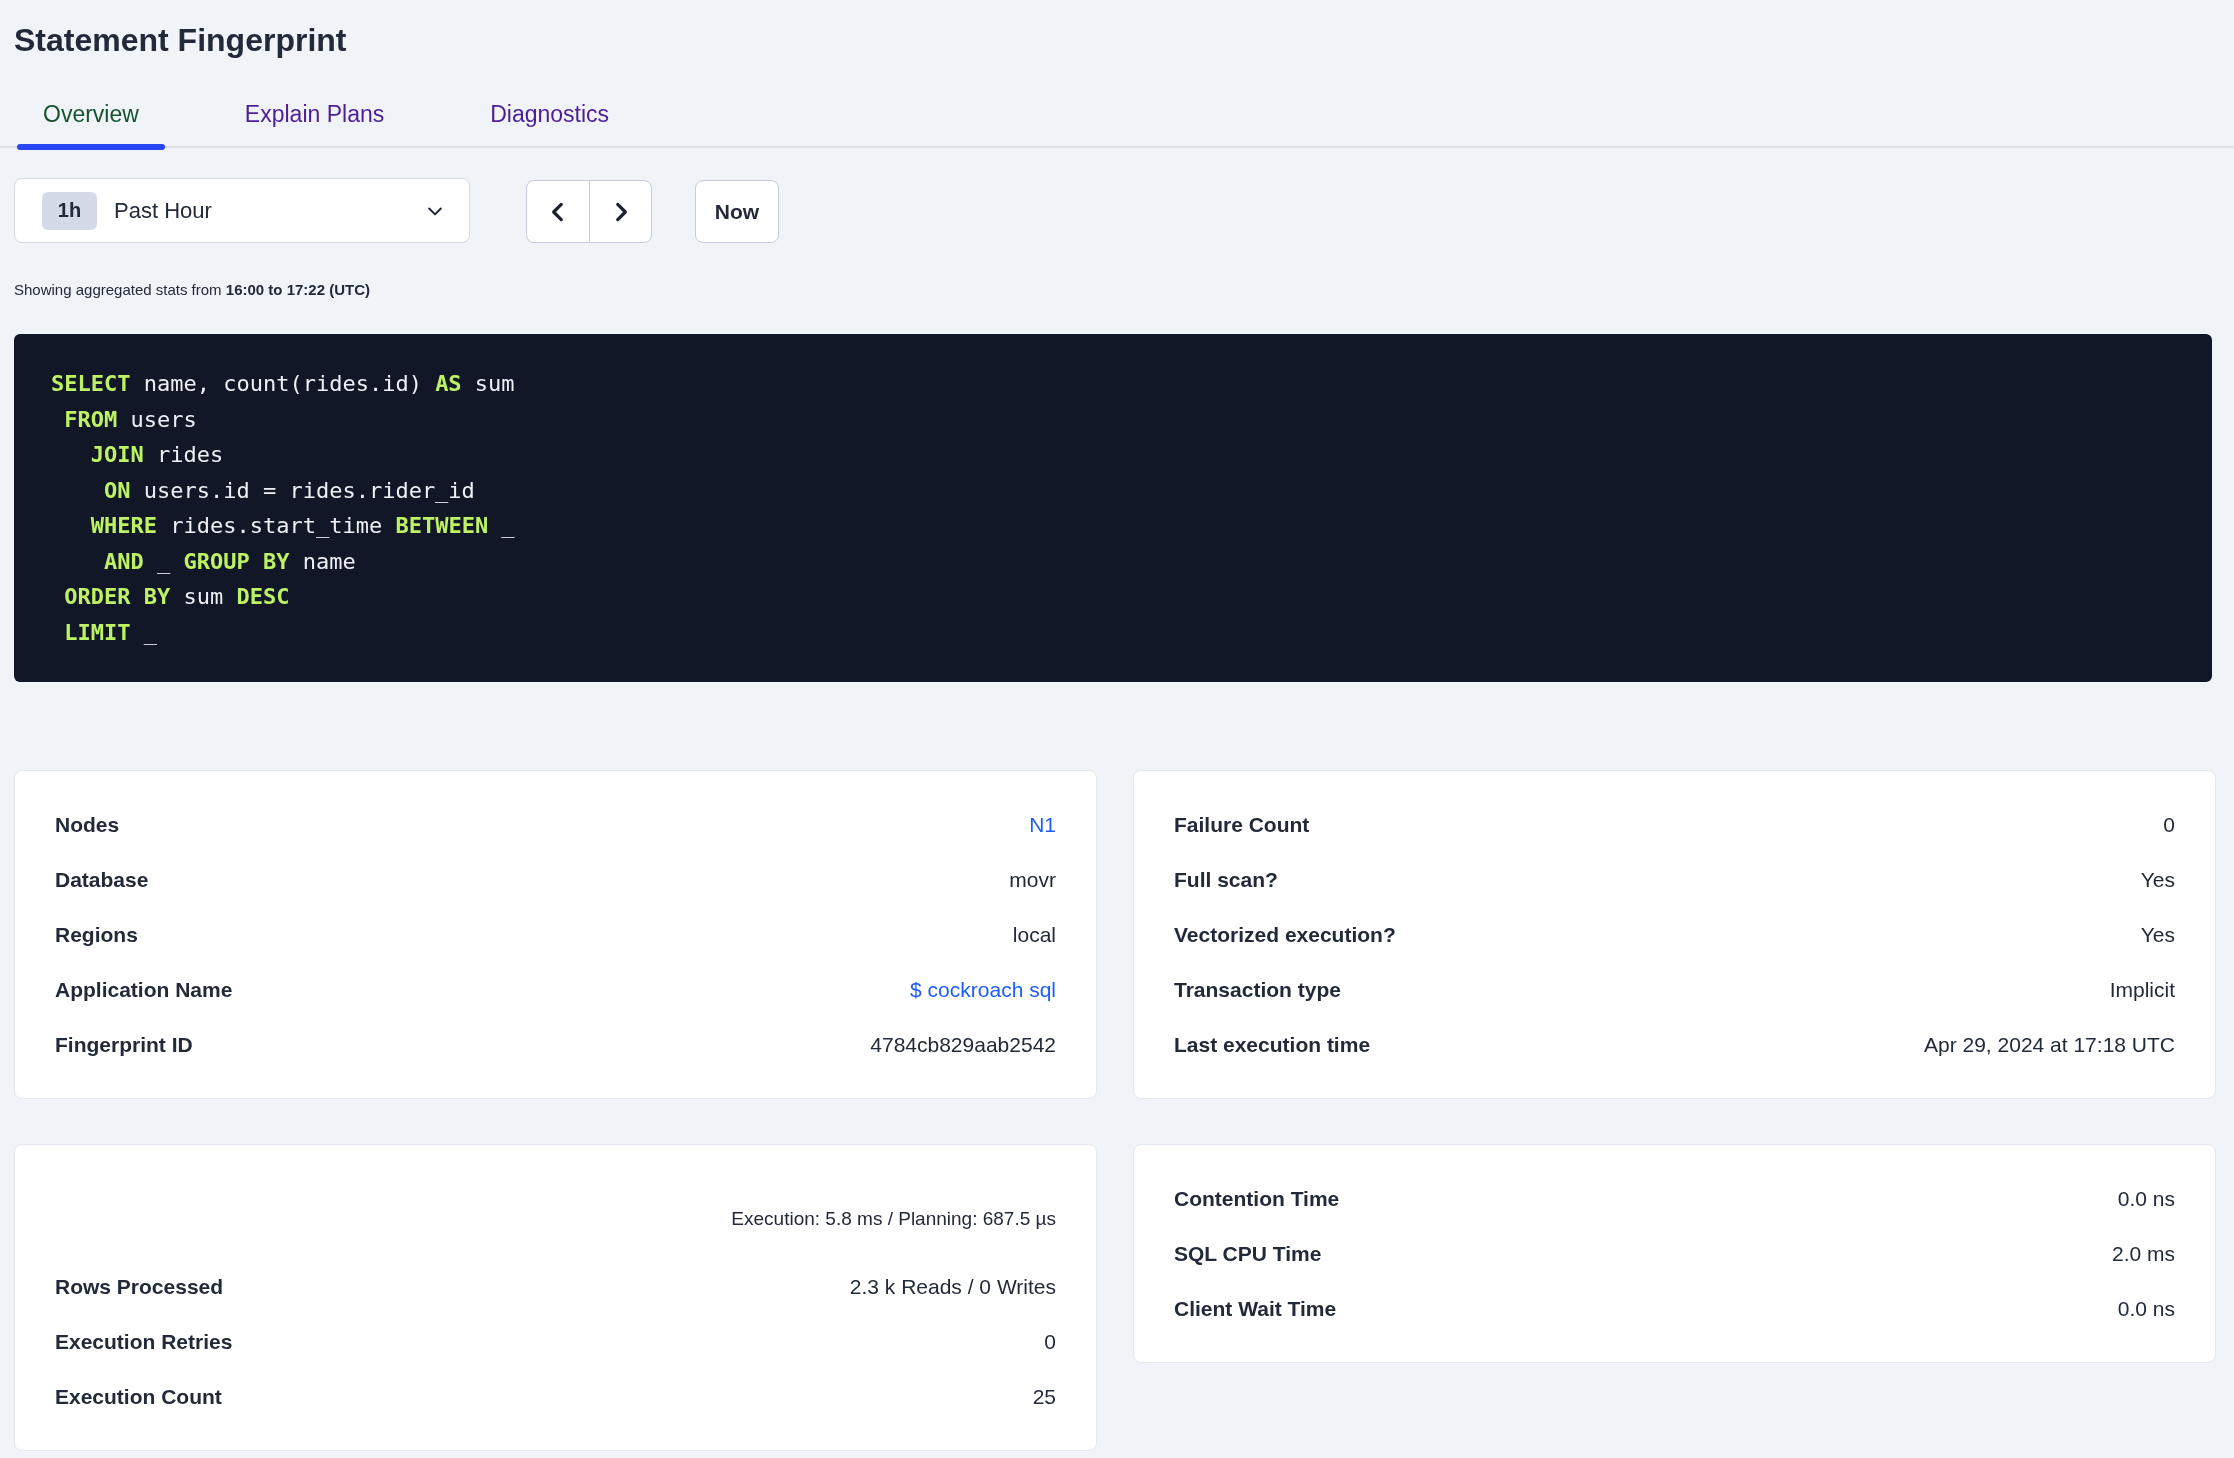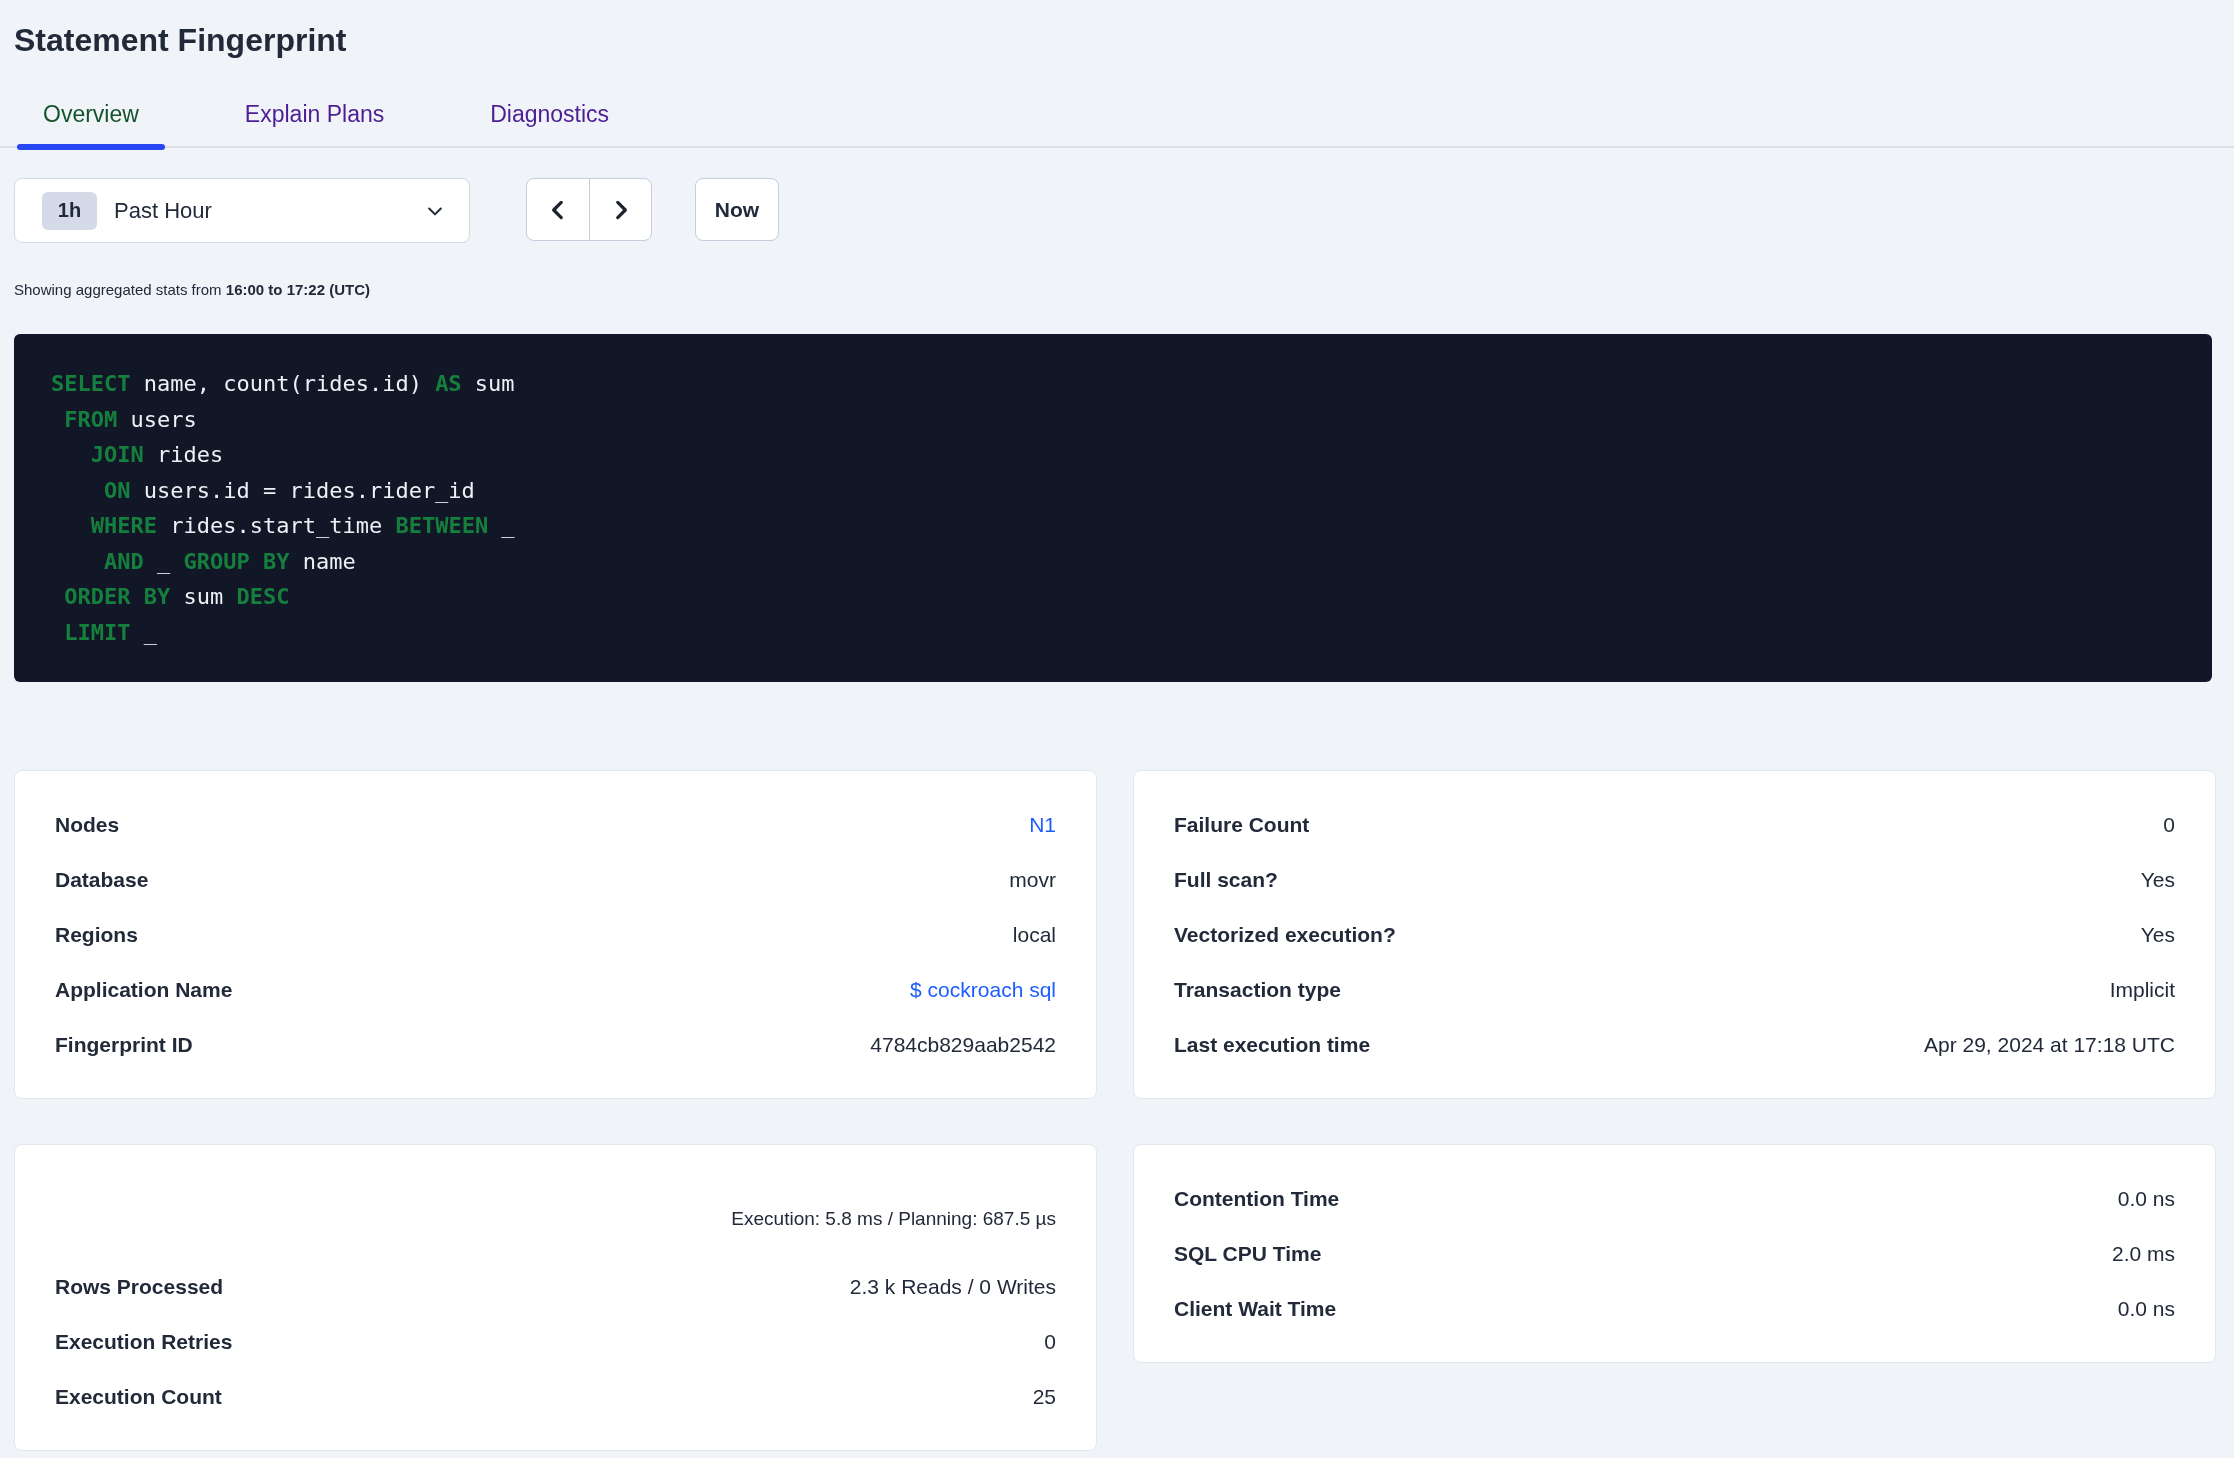--- a/index.html
+++ b/index.html
@@ -23,21 +23,21 @@
     position: relative; padding: 14px 26px 18px;
     margin-right: 54px; font-size: 23px; color: #4c1d95;
     cursor: pointer;
   }
   .tab.active { color: #14532d; }
   .tab.active::after {
     content: ""; position: absolute; left: 0; right: 0; bottom: -4px;
     height: 6px; border-radius: 3px; background: #2946f5;
   }
   
-  .toolbar { display: flex; align-items: flex-start; margin: 30px 14px 0; gap: 28px; }
+  .toolbar { display: flex; align-items: flex-end; margin: 30px 14px 0; gap: 28px; }
   .time-dropdown {
     width: 456px; height: 65px; background: #ffffff;
     border: 1px solid #d4d9e4; border-radius: 8px;
     display: flex; align-items: center; padding: 0 24px 0 27px;
     cursor: pointer; margin-right: 28px;
   }
   .range-badge {
     display: inline-flex; align-items: center; justify-content: center;
     min-width: 55px; height: 38px; padding: 0 10px;
     background: #d5dae8; border-radius: 6px;
@@ -69,21 +69,21 @@
   .stats-summary b { font-weight: 700; }
   
   .sql-box {
     margin: 36px 22px 0 14px;
     background: #121727; border-radius: 6px;
     padding: 32px 37px; min-height: 342px;
     font-family: "DejaVu Sans Mono", "Liberation Mono", monospace;
     font-size: 22px; line-height: 35.5px; color: #eef0f6;
     white-space: pre;
   }
-  .sql-box .kw { color: #15803d; font-weight: 700; }
+  .sql-box .kw { color: #bef264; font-weight: 700; }
   
   .card-grid {
     display: grid; grid-template-columns: 1083px 1083px; column-gap: 36px;
     margin: 0 14px; align-items: start;
   }
   .card-grid.first { margin-top: 88px; }
   .card-grid.second { margin-top: 45px; }
   .card {
     background: #ffffff; border: 1px solid #e3e7ef; border-radius: 8px;
     padding: 26px 40px;

